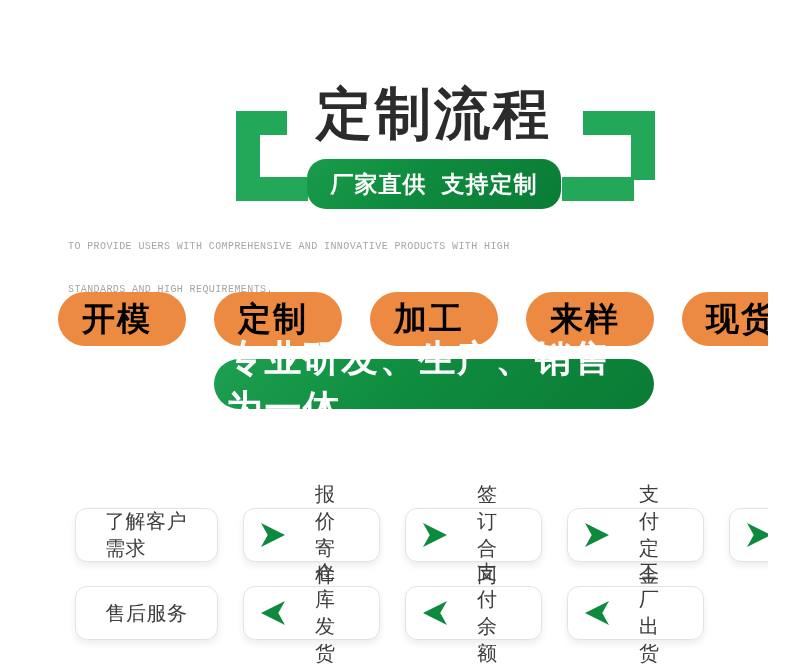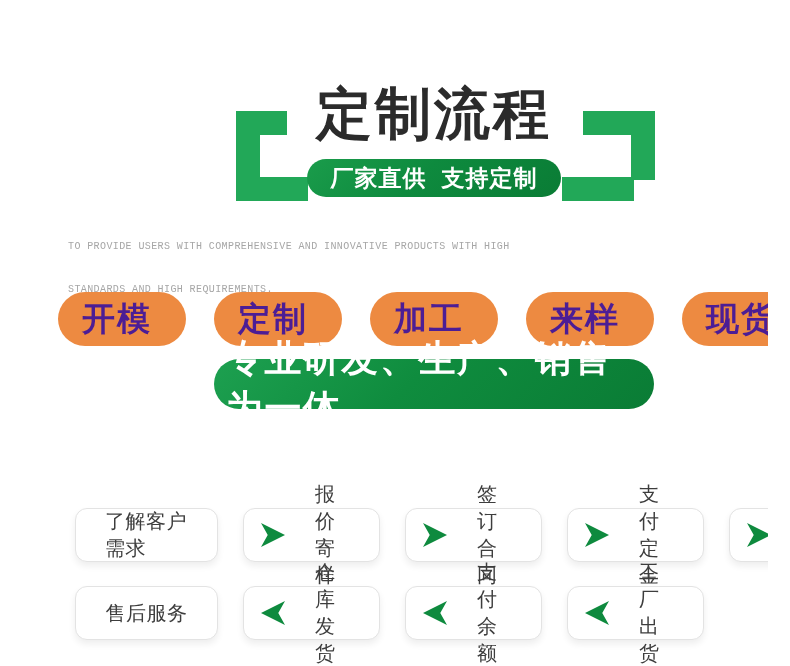--- a/index.html
+++ b/index.html
@@ -25,21 +25,21 @@
 
   .page-title {
     position:absolute; left:0; top:36px; width:100%;
     text-align:center;
     font-size:56px; font-weight:bold; line-height:1.12;
     letter-spacing:3px; color:#2b2b2b;
   }
 
   .subtitle-pill {
     position:absolute; left:268px; top:120px;
-    width:254px; height:38px;
+    width:254px; height:50px;
     border-radius:19px;
     background:linear-gradient(135deg,#1a9c4b 0%,#0e8a3e 45%,#0a7c35 100%);
     color:#ffffff; font-size:23px; font-weight:bold; letter-spacing:1px;
     display:flex; align-items:center; justify-content:center;
     z-index:2;
   }
 
   .caption {
     position:absolute; left:0; top:172px; width:100%;
     text-align:left;
@@ -48,21 +48,21 @@
   }
 
   
   .feature-row {
     position:absolute; left:0; top:236px; width:100%;
     display:flex; justify-content:center; gap:18px;
   }
   .feature-pill {
     width:128px; height:54px; border-radius:27px;
     background:#ed8a41;
-    color:#4c1d95; font-size:33px; font-weight:bold; letter-spacing:2px;
+    color:#000000; font-size:33px; font-weight:bold; letter-spacing:2px;
     display:flex; align-items:center; justify-content:center;
     padding-left:2px;
   }
 
   
   .slogan-banner {
     position:absolute; left:50%; top:320px; transform:translateX(-50%);
     width:440px; height:50px; border-radius:25px;
     background:linear-gradient(135deg,#1da050 0%,#0f8c3e 45%,#0a7c35 100%);
     color:#ffffff; font-size:37px; font-weight:bold; letter-spacing:1.5px;

